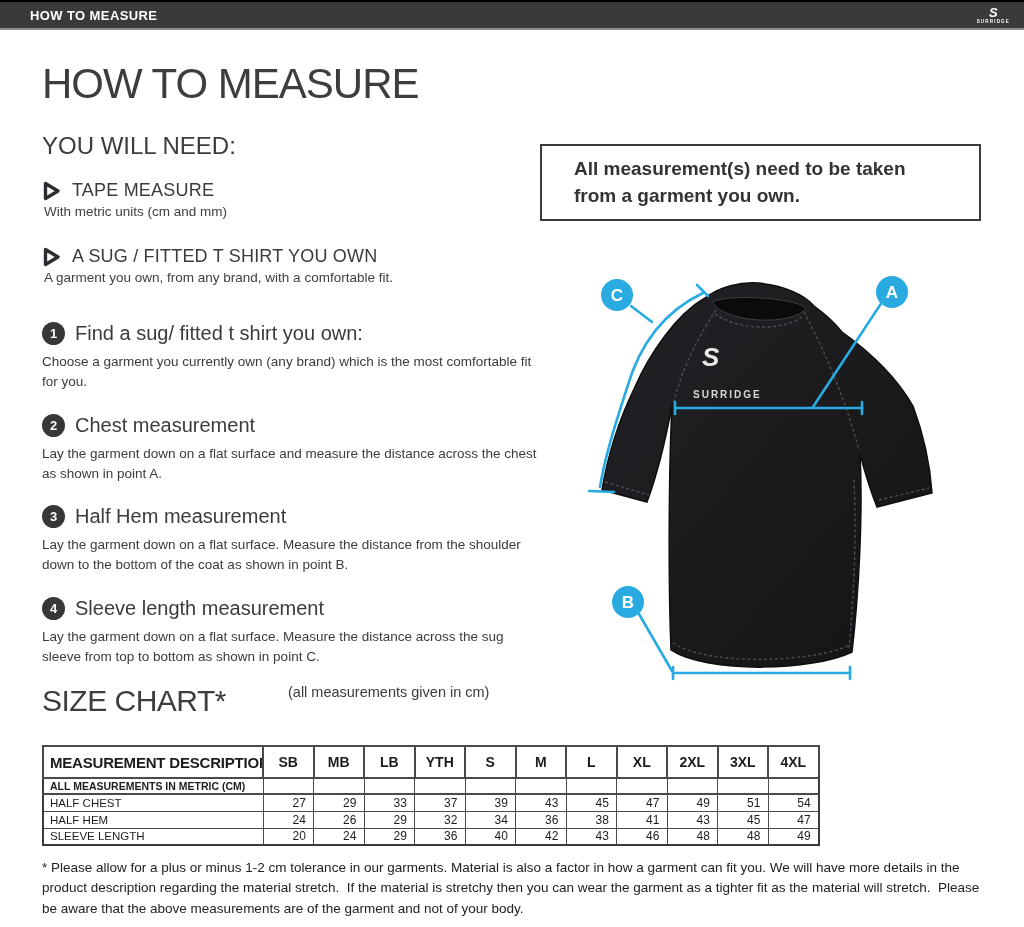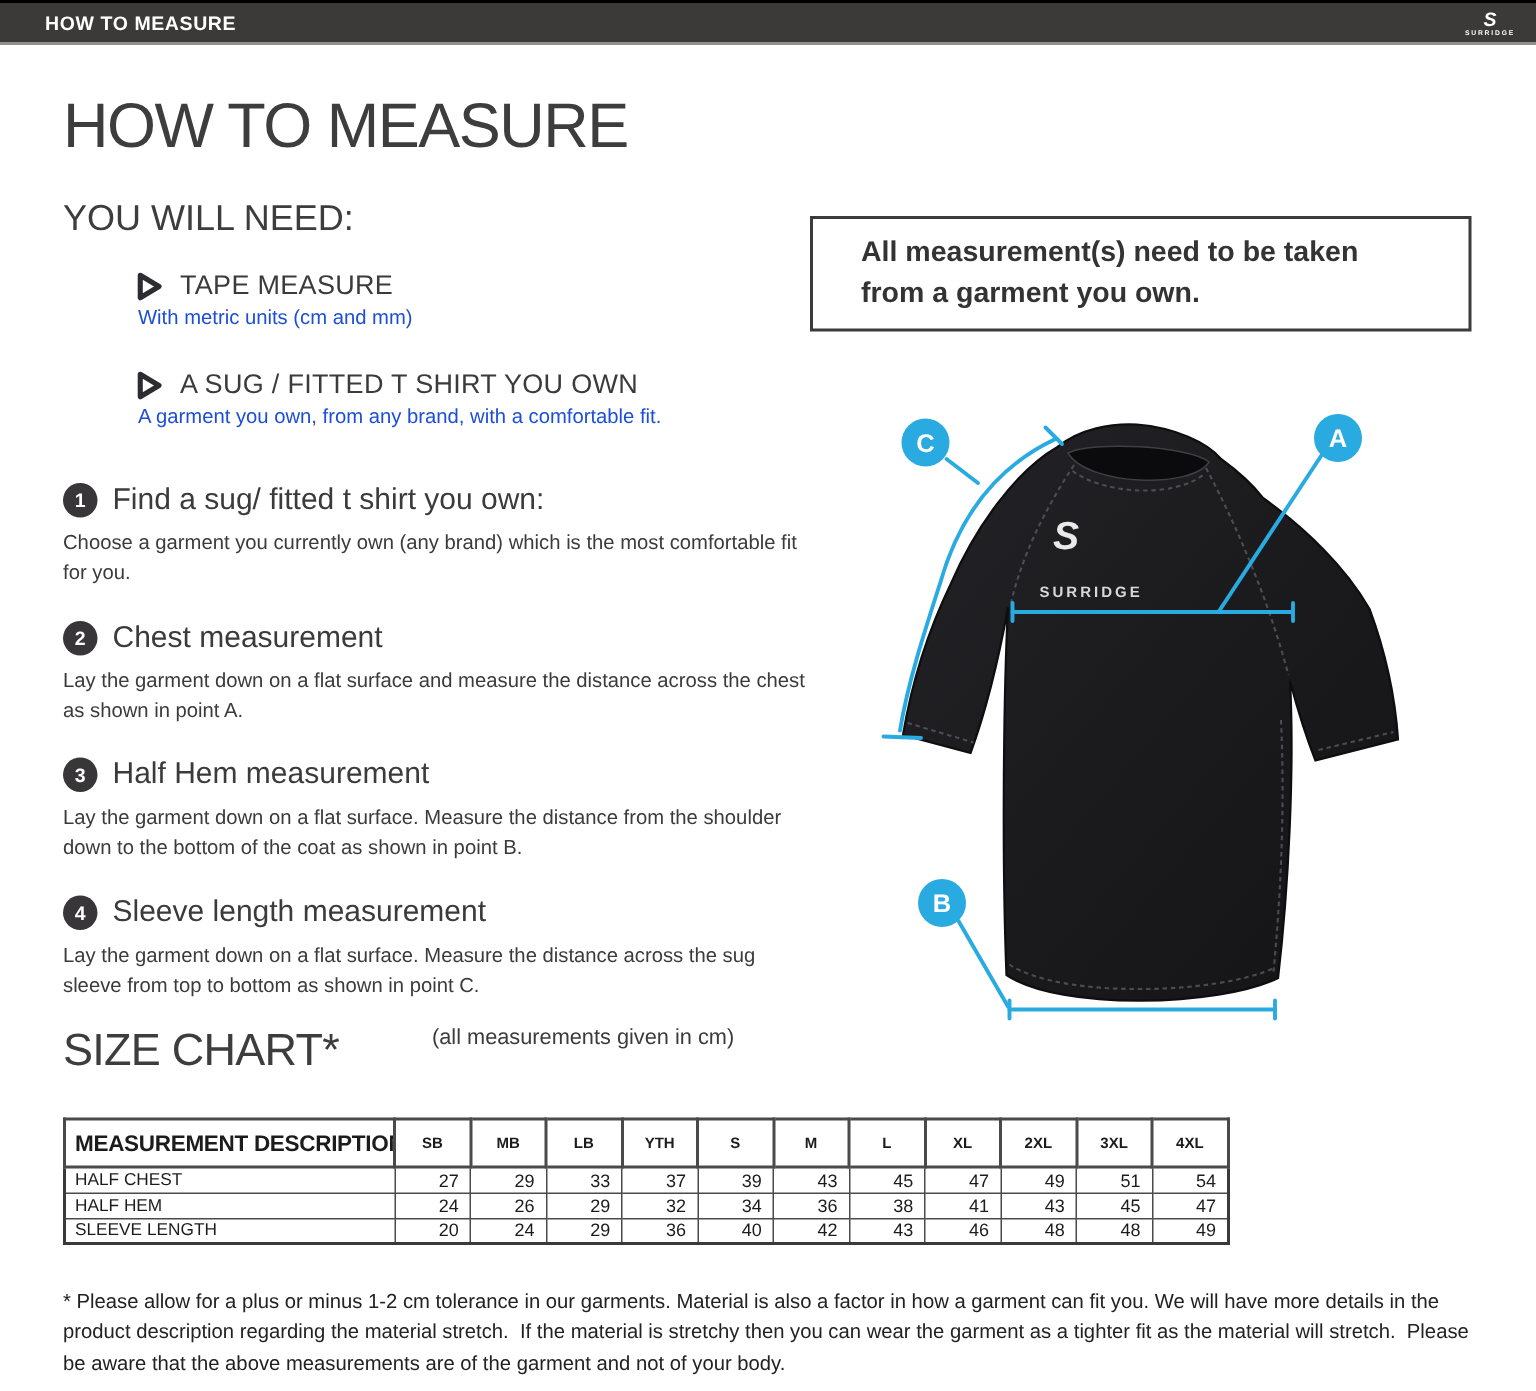--- a/index.html
+++ b/index.html
@@ -14,24 +14,24 @@
   .topbar-title { color:#fff; font-size:13px; font-weight:bold; letter-spacing:.4px; }
   .topbar-logo { display:flex; flex-direction:column; align-items:center; line-height:1; }
   .topbar-logo .mark { color:#fff; font-weight:900; font-size:13px; font-style:italic; }
   .topbar-logo .brand { color:#fff; font-size:4.5px; letter-spacing:1.2px; margin-top:1px; font-weight:bold; }
 
   
   .h1 { position:absolute; left:42px; top:60px; font-size:42px; font-weight:400;
     letter-spacing:-1px; color:#3d3d3d; }
   .need { position:absolute; left:42px; top:132px; width:500px; }
   .need-heading { font-size:24px; font-weight:400; color:#3d3d3d; margin-bottom:20px; }
-  .need-item { margin-bottom:27px;margin-left:48px; }
+  .need-item { margin-bottom:27px; }
   .need-head { display:flex; align-items:center; gap:11px; margin-bottom:3px; }
   .need-label { font-size:18px; color:#3b3b3b; letter-spacing:.2px; }
-  .need-desc { font-size:13.5px; color:#1d4ed8; margin-left:2px; }
+  .need-desc { font-size:13.5px; color:#404040; margin-left:2px; }
 
   .steps { position:absolute; left:42px; top:322px; width:510px; }
   .step { margin-bottom:21px; }
   .step-head { display:flex; align-items:center; gap:10px; margin-bottom:7px; }
   .step-badge { width:23px; height:23px; border-radius:50%; background:#393639; color:#fff;
     font-size:13px; font-weight:bold; display:flex; align-items:center; justify-content:center; flex:0 0 auto; }
   .step-title { font-size:20px; color:#3b3b3b; }
   .step-desc { font-size:13.5px; line-height:1.5; color:#3b3b3b; width:500px; }
 
   
@@ -43,21 +43,21 @@
   .diagram { position:absolute; left:555px; top:250px; width:455px; height:455px; }
 
   
   .sizechart-head { position:absolute; left:42px; top:684px; display:flex; align-items:flex-start; gap:62px; }
   .sizechart-title { font-size:30px; font-weight:400; letter-spacing:-.5px; color:#3d3d3d; }
   .sizechart-sub { font-size:14.5px; color:#3b3b3b; }
   table.sizes { position:absolute; left:42px; top:745px; border-collapse:collapse;
     table-layout:fixed; width:776px; background:#fff; }
   table.sizes td, table.sizes th { border:1px solid #4a4a4a; color:#1c1c1c; overflow:hidden; white-space:nowrap; }
   table.sizes { border:2px solid #3a3a3a; }
-  tr.hdr th { border-width:2px; height:32px; font-size:10px; text-align:center; }
+  tr.hdr th { border-width:2px; height:32px; font-size:14px; text-align:center; }
   tr.hdr th.desc { font-size:15px; text-align:left; padding-left:6px; letter-spacing:-.2px; }
   tr.metric td { height:16px; font-size:10.5px; font-weight:bold; padding-left:6px; border-bottom-width:2px; }
   tr.data td { height:17px; font-size:12px; text-align:center;padding-left:22px; }
   tr.data td.lbl { text-align:left; padding-left:6px; font-size:11.5px; }
 
   .footnote { position:absolute; left:42px; top:858px; width:952px; font-size:13.5px;
     line-height:1.5; color:#222; white-space:pre-wrap; }
 </style>
 </head>
 <body>
@@ -217,20 +217,34 @@
       <th>LB</th>
       <th>YTH</th>
       <th>S</th>
       <th>M</th>
       <th>L</th>
       <th>XL</th>
       <th>2XL</th>
       <th>3XL</th>
       <th>4XL</th>
     </tr>
+    <tr class="metric">
+      <td>ALL MEASUREMENTS IN METRIC (CM)</td>
+      <td></td>
+          <td></td>
+          <td></td>
+          <td></td>
+          <td></td>
+          <td></td>
+          <td></td>
+          <td></td>
+          <td></td>
+          <td></td>
+          <td></td>
+    </tr>
     <tr class="data">
       <td class="lbl">HALF CHEST</td>
       <td>27</td>
       <td>29</td>
       <td>33</td>
       <td>37</td>
       <td>39</td>
       <td>43</td>
       <td>45</td>
       <td>47</td>

